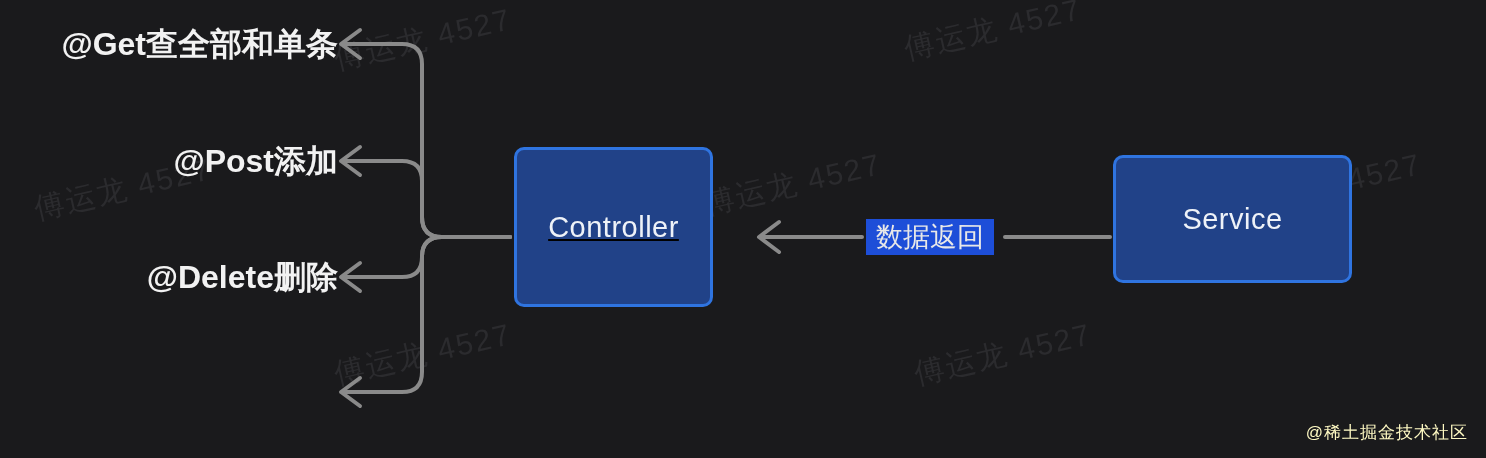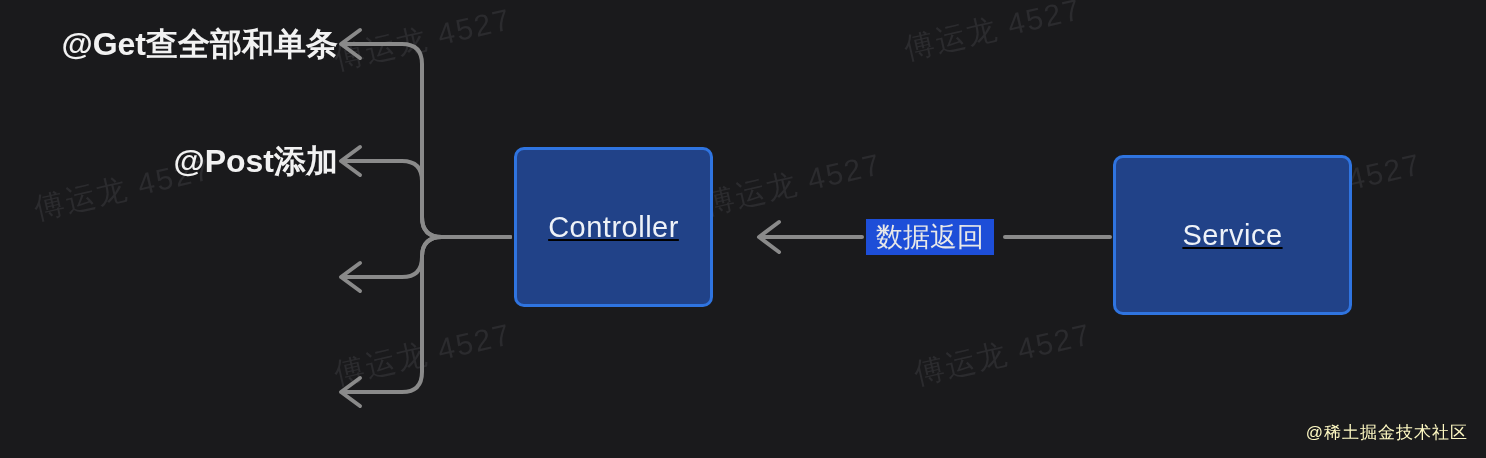--- a/index.html
+++ b/index.html
@@ -147,26 +147,27 @@
     <polyline class="conn-head" points="360,378 341,392 360,406"></polyline>
 
     <path class="conn-path" d="M 1110 237 L 1005 237"></path>
     <path class="conn-path" d="M 862 237 L 762 237"></path>
     <polyline class="conn-head" points="779,222 759,237 779,252"></polyline>
 
   </svg>
 
   <div class="endpoint-label" style="right:1148px; top:44px;">@Get查全部和单条</div>
   <div class="endpoint-label" style="right:1148px; top:161px;">@Post添加</div>
+  <div class="endpoint-label" style="right:1148px; top:277px;">@Delete删除</div>
 
   <div class="node-box" style="left:514px; top:147px; width:199px; height:160px;text-decoration:underline;">
     <span class="node-label">Controller</span>
   </div>
 
-  <div class="node-box" style="left:1113px; top:155px; width:239px; height:160px;text-decoration:underline;">
+  <div class="node-box" style="left:1113px; top:155px; width:239px; height:128px;">
     <span class="node-label">Service</span>
   </div>
 
   <div class="edge-label" style="left:930px; top:237px;">数据返回</div>
 
   <div id="site-watermark">@稀土掘金技术社区</div>
 
 </div>
 
 </body></html>

